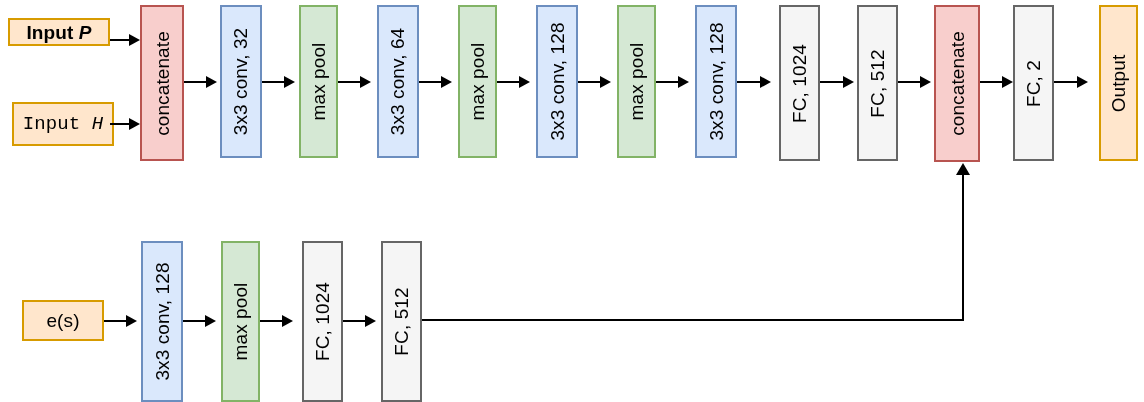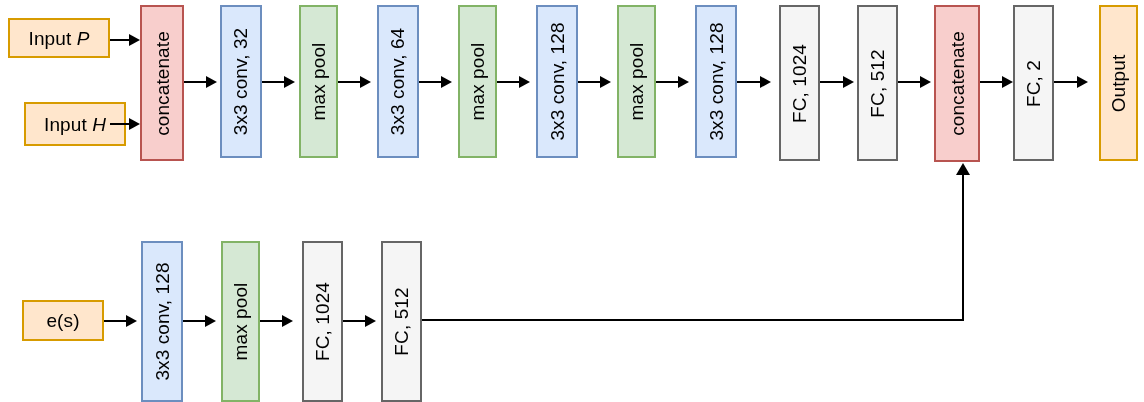--- a/index.html
+++ b/index.html
@@ -69,25 +69,25 @@
     border-left: 7px solid transparent;
     border-right: 7px solid transparent;
     border-bottom: 12px solid #000000;
   }
 </style>
 </head>
 <body>
 
 <div id="canvas">
 
-  <div class="node horiz c-orange" style="left:8px; top:18px; width:102px; height:40px;">
+  <div class="node horiz c-orange" style="left:8px; top:18px; width:102px; height:28px;font-weight:bold;">
     <span class="lbl"><span>Input </span><span class="ital">P</span></span>
   </div>
 
-  <div class="node horiz c-orange" style="left:24px; top:102px; width:102px; height:44px;">
+  <div class="node horiz c-orange" style="left:12px; top:102px; width:102px; height:44px;font-family:Liberation Mono, monospace;">
     <span class="lbl"><span>Input </span><span class="ital">H</span></span>
   </div>
 
   <div class="edge edge-h" style="left:110px; top:39px; width:24px;"></div>
   <div class="arrowhead arrow-right" style="left:129px; top:34px;"></div>
 
   <div class="edge edge-h" style="left:110px; top:123px; width:24px;"></div>
   <div class="arrowhead arrow-right" style="left:129px; top:118px;"></div>
 
   <div class="node vert c-red" style="left:140px; top:5px; width:44px; height:156px;">

